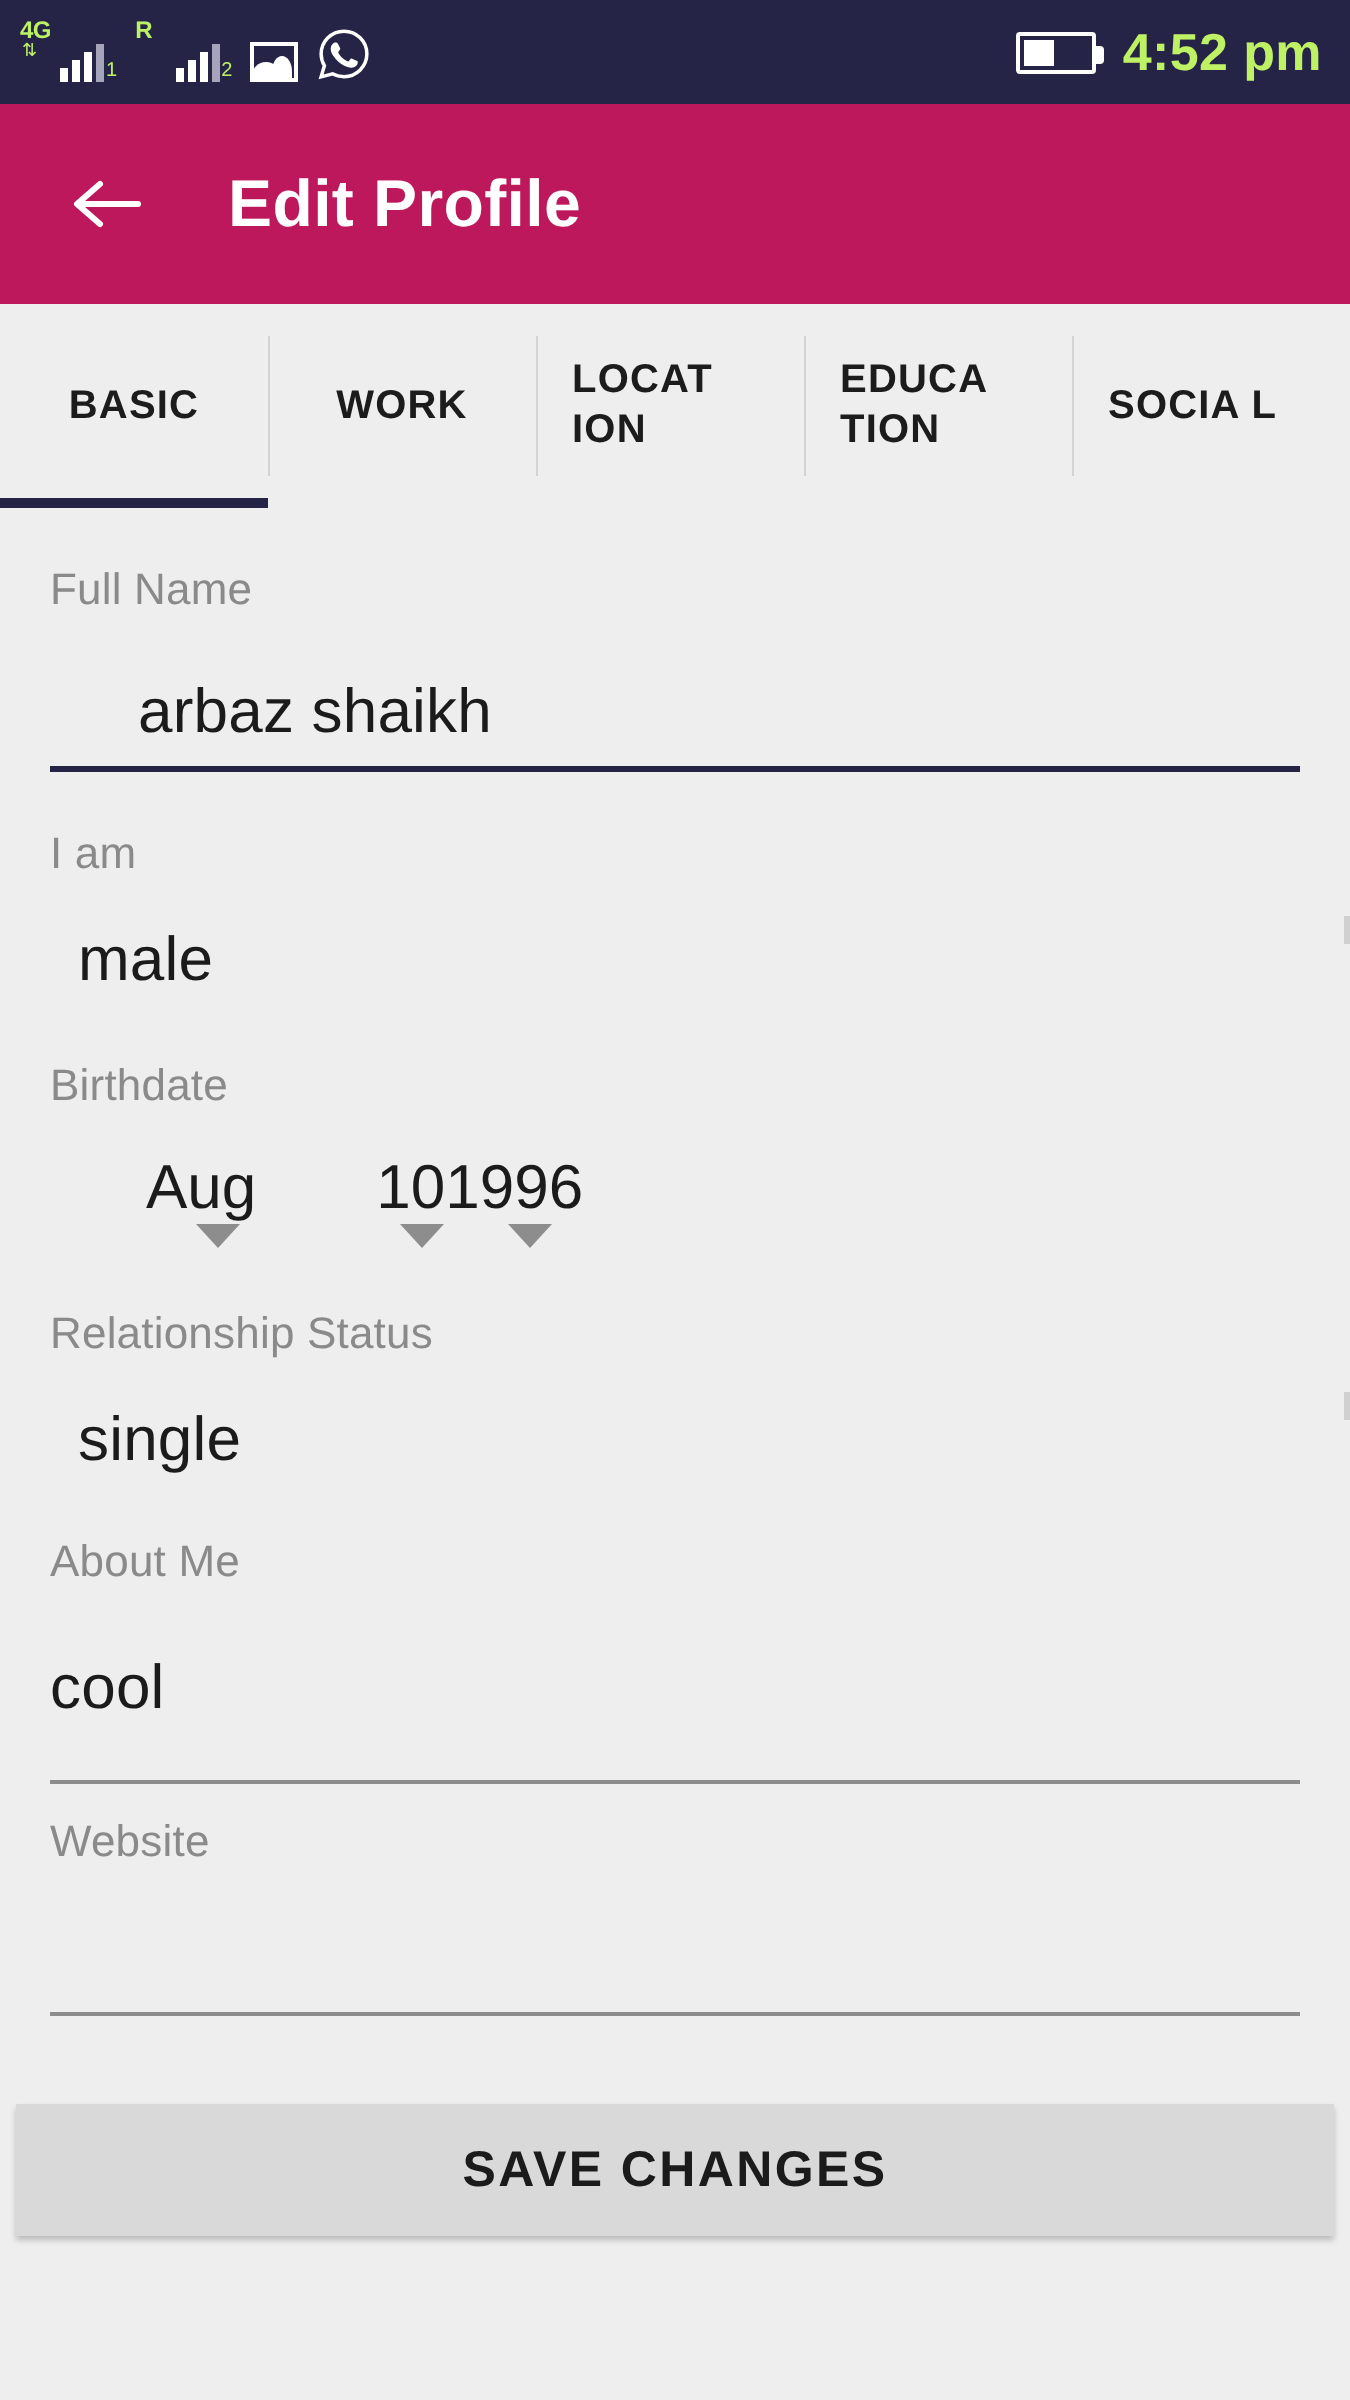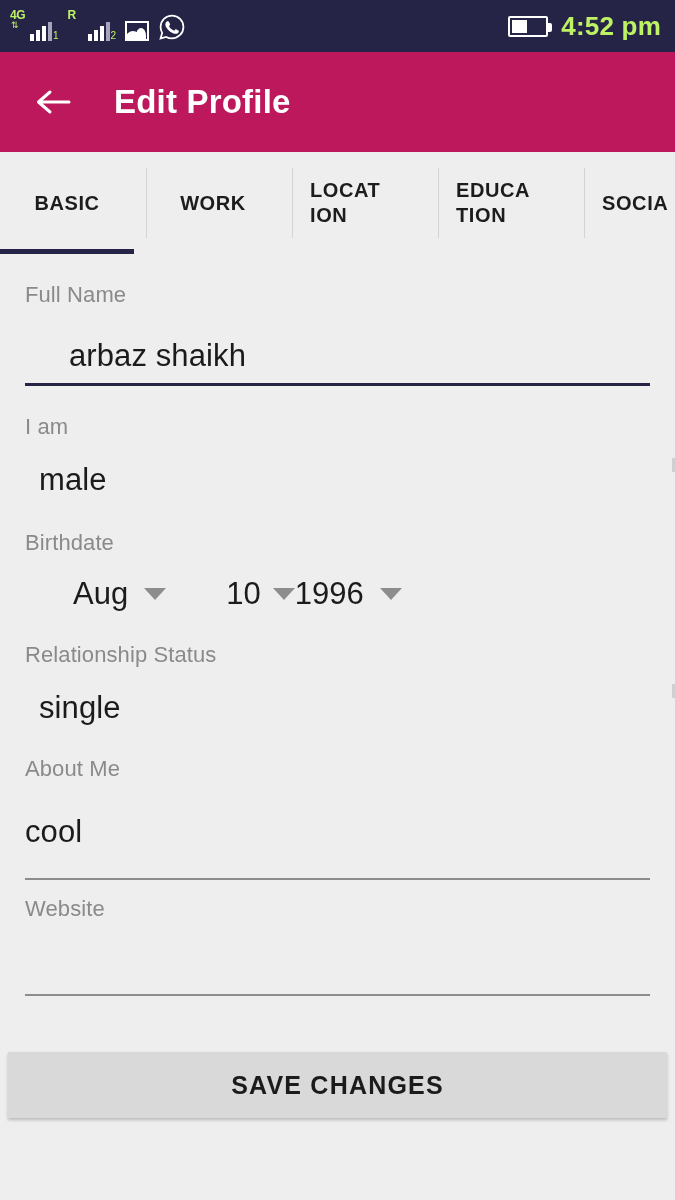--- a/index.html
+++ b/index.html
@@ -58,21 +58,21 @@
     position:relative;
   }
   .appbar::after{
     content:""; position:absolute; left:0; right:0; bottom:-6px; height:6px;
     background:linear-gradient(to bottom, rgba(0,0,0,0.22), rgba(0,0,0,0));
   }
   .back-arrow { width:46px; height:46px; display:flex; align-items:center; justify-content:center; cursor:pointer; }
   .appbar-title { color:#ffffff; font-size:33px; font-weight:bold; letter-spacing:0.2px; }
 
   
-  .tabs { display:flex; height:102px; background:#eeeeee; position:relative;gap:12px; }
+  .tabs { display:flex; height:102px; background:#eeeeee; position:relative; }
   .tab {
     position:relative; display:flex; align-items:center;
     font-size:20px; font-weight:bold; color:#1c1c1c; letter-spacing:0.6px;
     line-height:1.25; padding:0 18px; cursor:pointer; flex:0 0 auto;
   }
   .tab .tab-label { display:block; }
   .tab.w-basic{ width:134px; justify-content:center; }
   .tab.w-work { width:134px; justify-content:center; }
   .tab.w-loc  { width:134px; }
   .tab.w-edu  { width:134px; }
@@ -93,21 +93,21 @@
   .underline.gray { height:2px; background:#8c8c8c; }
 
   .f-fullname { padding-top:28px; }
   .f-fullname .value { padding-top:30px; padding-bottom:9px;margin-left:44px; }
 
   .f-iam { padding-top:28px; }
   .f-iam .value { padding-top:22px; padding-left:14px; }
 
   .f-birthdate { padding-top:32px; }
   .birthrow { display:flex; align-items:center; padding-top:20px; }
-  .dd { display:flex; align-items:center; cursor:pointer; }
+  .dd { display:flex; align-items:center; cursor:pointer;flex-direction:column; }
   .dd .dd-value { font-size:31px; color:#1b1b1b; }
   .caret {
     width:0; height:0; margin-left:16px;
     border-left:11px solid transparent; border-right:11px solid transparent;
     border-top:12px solid #8d8d8d;
   }
   .dd.month { margin-left:48px; }
   .dd.day   { margin-left:60px; }
   .dd.year  { }
   .dd.day .caret { margin-left:12px; }

